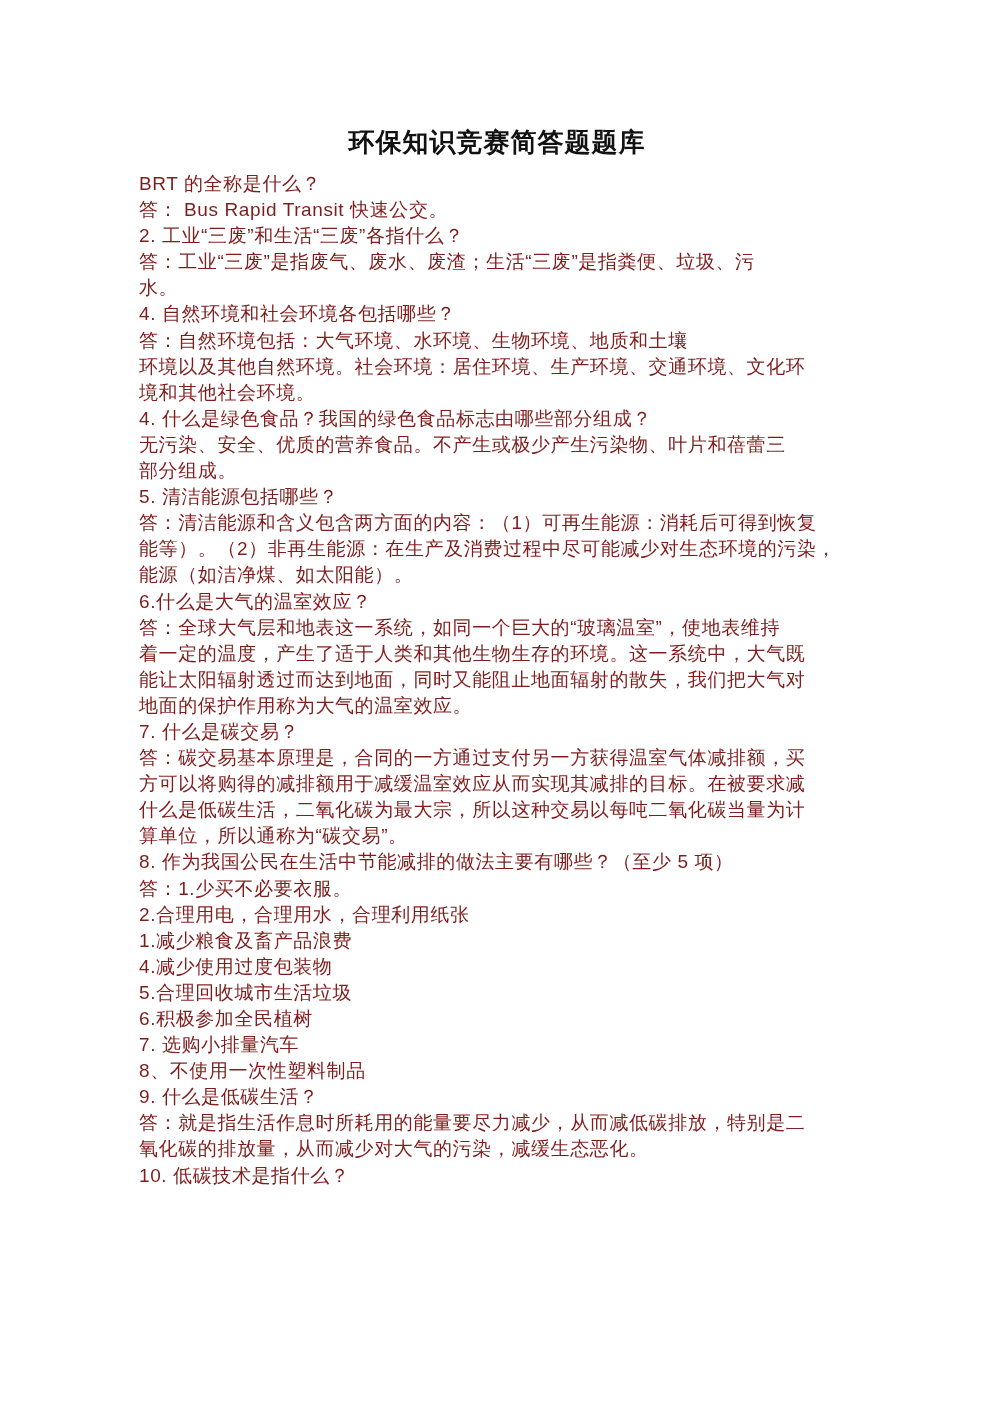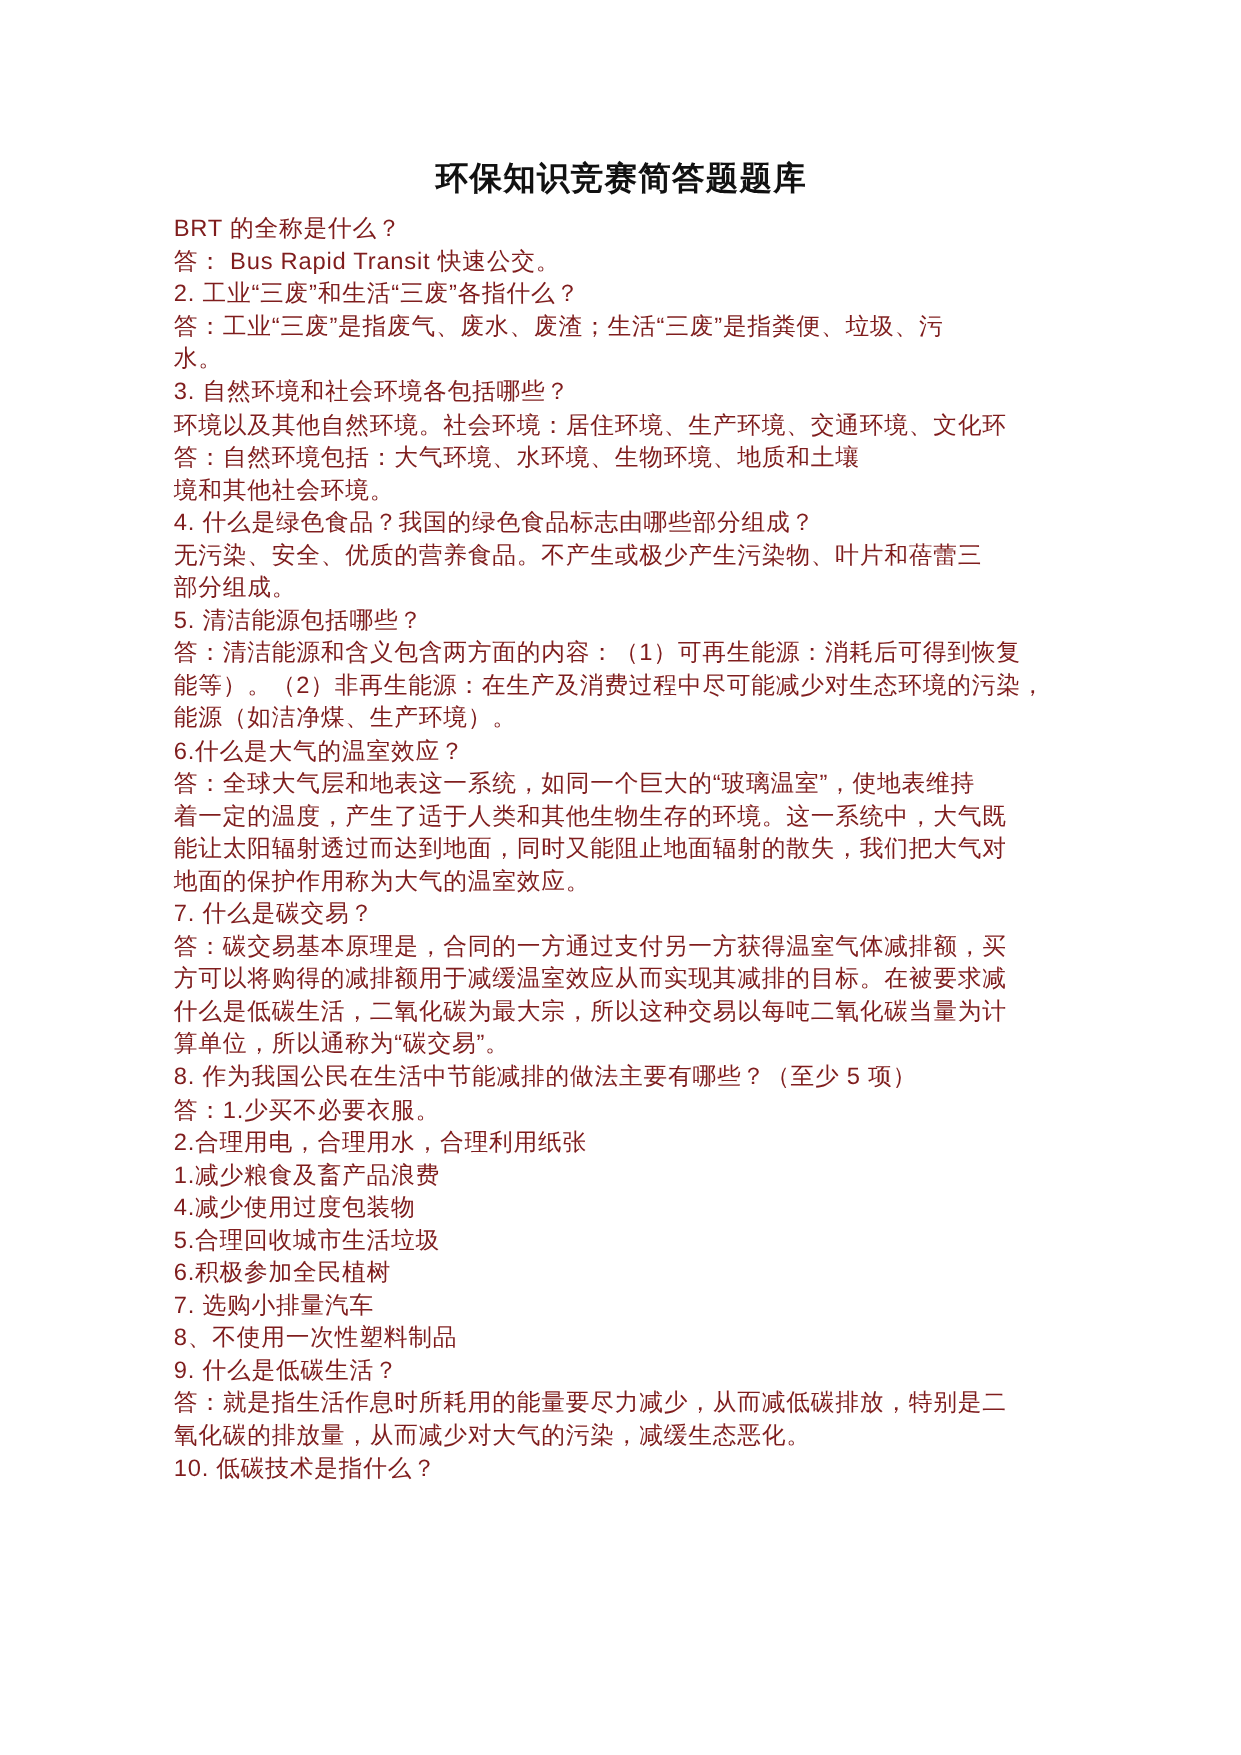--- a/index.html
+++ b/index.html
@@ -48,31 +48,31 @@
 
 <div class="page">
   <div class="content">
     <h1 class="doc-title">环保知识竞赛简答题题库</h1>
     <div class="lines">
         <div class="line">BRT 的全称是什么？</div>
         <div class="line">答： Bus Rapid Transit 快速公交。</div>
         <div class="line">2. 工业“三废”和生活“三废”各指什么？</div>
         <div class="line">答：工业“三废”是指废气、废水、废渣；生活“三废”是指粪便、垃圾、污</div>
         <div class="line">水。</div>
-        <div class="line">3. 自然环境和社会环境各包括哪些？</div>
+        <div class="line">4. 自然环境和社会环境各包括哪些？</div>
+        <div class="line">答：自然环境包括：大气环境、水环境、生物环境、地质和土壤</div>
         <div class="line">环境以及其他自然环境。社会环境：居住环境、生产环境、交通环境、文化环</div>
-        <div class="line">答：自然环境包括：大气环境、水环境、生物环境、地质和土壤</div>
         <div class="line">境和其他社会环境。</div>
         <div class="line">4. 什么是绿色食品？我国的绿色食品标志由哪些部分组成？</div>
         <div class="line">无污染、安全、优质的营养食品。不产生或极少产生污染物、叶片和蓓蕾三</div>
         <div class="line">部分组成。</div>
         <div class="line">5. 清洁能源包括哪些？</div>
         <div class="line">答：清洁能源和含义包含两方面的内容：（1）可再生能源：消耗后可得到恢复</div>
         <div class="line">能等）。（2）非再生能源：在生产及消费过程中尽可能减少对生态环境的污染，</div>
-        <div class="line">能源（如洁净煤、生产环境）。</div>
+        <div class="line">能源（如洁净煤、如太阳能）。</div>
         <div class="line">6.什么是大气的温室效应？</div>
         <div class="line">答：全球大气层和地表这一系统，如同一个巨大的“玻璃温室”，使地表维持</div>
         <div class="line">着一定的温度，产生了适于人类和其他生物生存的环境。这一系统中，大气既</div>
         <div class="line">能让太阳辐射透过而达到地面，同时又能阻止地面辐射的散失，我们把大气对</div>
         <div class="line">地面的保护作用称为大气的温室效应。</div>
         <div class="line">7. 什么是碳交易？</div>
         <div class="line">答：碳交易基本原理是，合同的一方通过支付另一方获得温室气体减排额，买</div>
         <div class="line">方可以将购得的减排额用于减缓温室效应从而实现其减排的目标。在被要求减</div>
         <div class="line">什么是低碳生活，二氧化碳为最大宗，所以这种交易以每吨二氧化碳当量为计</div>
         <div class="line">算单位，所以通称为“碳交易”。</div>

